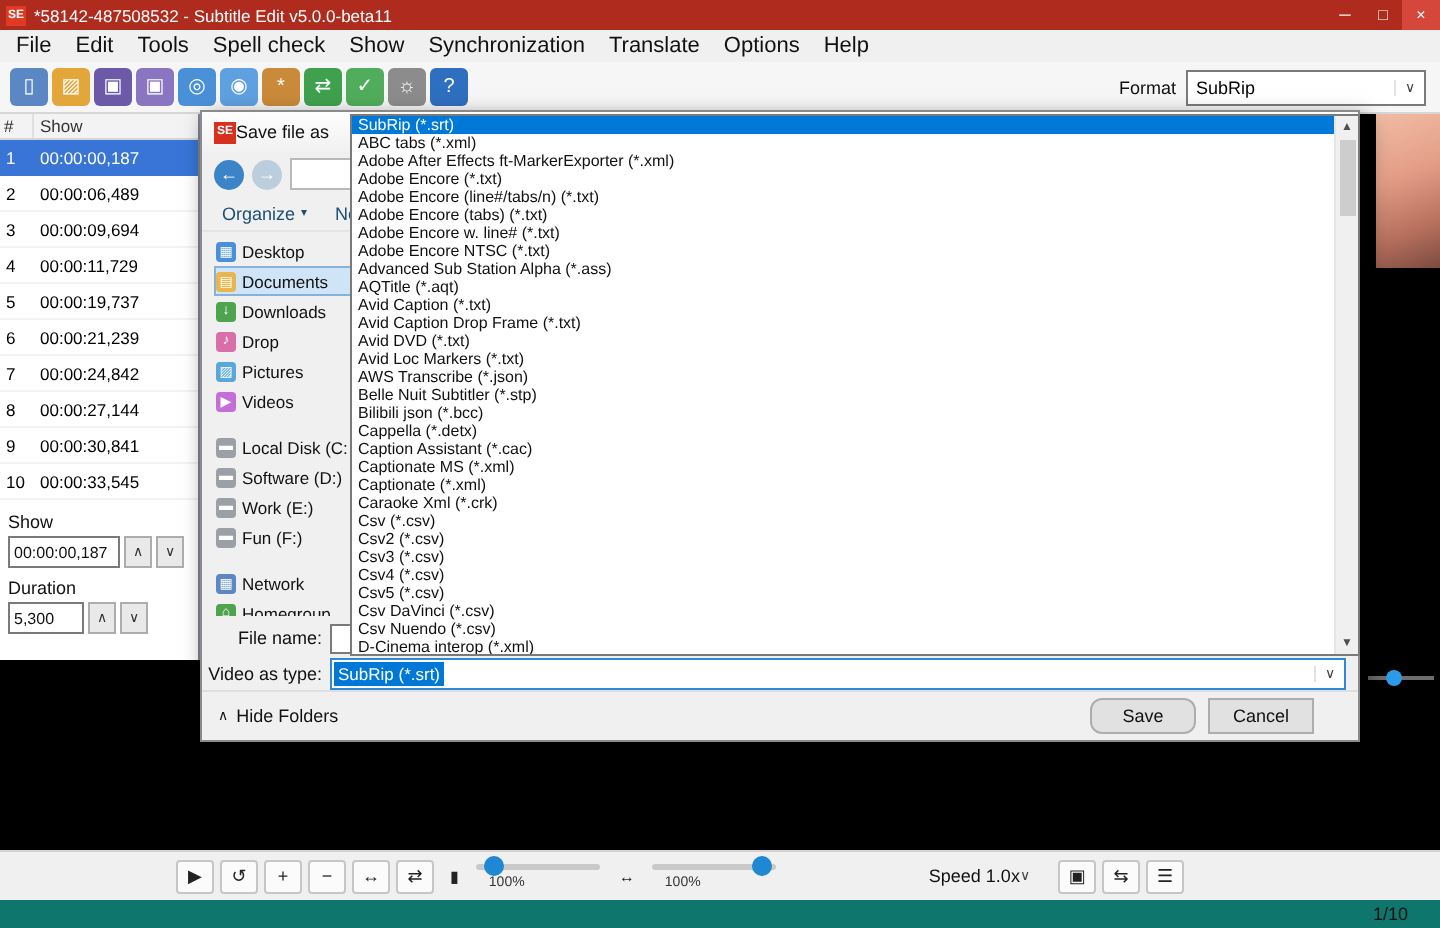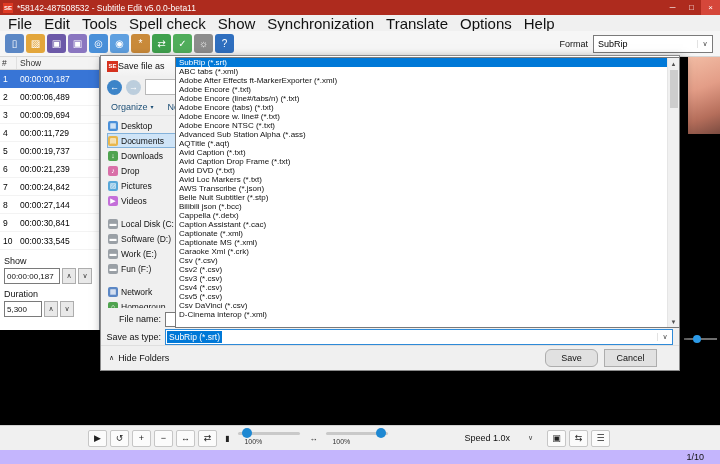--- a/index.html
+++ b/index.html
@@ -10,21 +10,21 @@
   
   .titlebar{position:absolute;top:0;left:0;right:0;height:15px;background:#AE2B1E;display:flex;align-items:center;padding-left:3px;}
   .titlebar .logo{width:10px;height:10px;background:#E03A24;color:#fff;font-size:6px;font-weight:bold;display:flex;align-items:center;justify-content:center;flex:none;}
   .titlebar .title{margin-left:4px;font-size:8.5px;color:#fff;flex:1;white-space:nowrap;overflow:hidden;}
   .winbtns{display:flex;height:100%;flex:none;}
   .winbtn{width:19px;height:100%;display:flex;align-items:center;justify-content:center;font-size:8px;color:#fff;}
   .winbtn.close{background:#D5473A;}
 
   
   .menubar{position:absolute;top:15px;left:0;right:0;height:16px;background:#F0F0F0;display:flex;align-items:center;padding-left:2px;}
-  .menu-item{padding:0 6px;font-size:15px;height:100%;display:flex;align-items:center;color:#111;}
+  .menu-item{padding:0 6px;font-size:11px;height:100%;display:flex;align-items:center;color:#111;}
 
   
   .toolbar{position:absolute;top:31px;left:0;right:0;height:26px;background:#F6F6F6;border-bottom:1px solid #D7D7D7;display:flex;align-items:center;padding:0 4px;}
   .tool-icon{width:19px;height:19px;margin:0 1px;border-radius:3px;display:flex;align-items:center;justify-content:center;color:#fff;font-size:10px;flex:none;}
   .toolbar-right{margin-left:auto;display:flex;align-items:center;gap:5px;padding-right:3px;}
   .format-label{font-size:9px;color:#111;}
   .format-combo{width:120px;height:18px;background:#fff;border:1px solid #7A7A7A;display:flex;align-items:center;padding-left:4px;font-size:9px;}
   .format-combo .arrow{margin-left:auto;width:15px;text-align:center;color:#444;font-size:7px;border-left:1px solid #E2E2E2;}
 
   
@@ -91,26 +91,26 @@
   .dd-thumb{width:8px;height:38px;background:#CDCDCD;margin-top:1px;}
 
   
   .controlbar{position:absolute;left:0;right:0;top:425px;height:25px;background:#F0F0F0;border-top:1px solid #D2D2D2;display:flex;align-items:center;padding-left:88px;}
   .ctrl-btn{width:19px;height:17px;border:1px solid #C6C6C6;background:#FBFBFB;border-radius:2px;font-size:9px;display:flex;align-items:center;justify-content:center;color:#222;margin-right:3px;flex:none;}
   .marker{font-size:8px;color:#222;margin:0 5px;}
   .slider-wrap{display:flex;flex-direction:column;justify-content:center;margin:0 4px;}
   .track{position:relative;width:62px;height:3px;background:#C9C9C9;border-radius:2px;}
   .thumb{position:absolute;top:-4px;width:10px;height:10px;border-radius:50%;background:#1E88D2;}
   .pct{font-size:7px;color:#333;margin:3px 0 0 6px;}
-  .speed{display:flex;align-items:center;gap:18px;margin-left:72px;font-size:9px;color:#111;}
+  .speed{display:flex;align-items:center;margin-left:72px;font-size:9px;color:#111;}
   .speed .caret{font-size:7px;color:#444;}
   .right-btns{display:flex;align-items:center;margin-left:14px;}
 
   
-  .statusbar{position:absolute;left:0;right:0;top:450px;height:14px;background:#c4b5fd;display:flex;align-items:center;justify-content:flex-end;padding-right:16px;font-size:9px;color:#111;}
+  .statusbar{position:absolute;left:0;right:0;top:450px;height:14px;background:#0f766e;display:flex;align-items:center;justify-content:flex-end;padding-right:16px;font-size:9px;color:#111;}
 </style>
 </head>
 <body>
 
 <div id="app">
 
   <div class="titlebar">
     <div class="logo">SE</div>
     <div class="title">*58142-487508532 - Subtitle Edit v5.0.0-beta11</div>
     <div class="winbtns">
@@ -332,21 +332,21 @@
         <div class="side-item">
           <span class="ic" style="background: rgb(79, 163, 79);">⌂</span>
           <span>Homegroup</span>
         </div>
       </div>
     <div class="filename-row">
       <span class="fld-label">File name:</span>
       <div class="fld-input"></div>
     </div>
     <div class="savetype-row">
-      <span class="fld-label">Save as type:</span>
+      <span class="fld-label">Video as type:</span>
       <div class="type-combo">
         <span class="sel">SubRip (*.srt)</span>
         <span class="arrow">∨</span>
       </div>
     </div>
     <div class="dlg-bottom">
       <div class="hide-folders">
         <span style="font-size:7px;">∧</span>
         <span>Hide Folders</span>
       </div>
@@ -389,38 +389,39 @@
         <div class="dd-item">AWS Transcribe (*.json)</div>
 
         <div class="dd-item">Belle Nuit Subtitler (*.stp)</div>
 
         <div class="dd-item">Bilibili json (*.bcc)</div>
 
         <div class="dd-item">Cappella (*.detx)</div>
 
         <div class="dd-item">Caption Assistant (*.cac)</div>
 
+        <div class="dd-item">Captionate MS (*.xml)</div>
+
         <div class="dd-item">Captionate (*.xml)</div>
 
-        <div class="dd-item">Captionate MS (*.xml)</div>
-
         <div class="dd-item">Caraoke Xml (*.crk)</div>
 
         <div class="dd-item">Csv (*.csv)</div>
 
         <div class="dd-item">Csv2 (*.csv)</div>
 
         <div class="dd-item">Csv3 (*.csv)</div>
 
         <div class="dd-item">Csv4 (*.csv)</div>
 
         <div class="dd-item">Csv5 (*.csv)</div>
 
         <div class="dd-item">Csv DaVinci (*.csv)</div>
 
+        <div class="dd-item">Csv Nuendo (*.csv)</div>
 
         <div class="dd-item">D-Cinema interop (*.xml)</div>
       </div>
     <div class="dd-scroll">
       <div class="dd-arrow">▲</div>
       <div class="dd-thumb"></div>
       <div class="dd-arrow down">▼</div>
     </div>
   </div>
 

